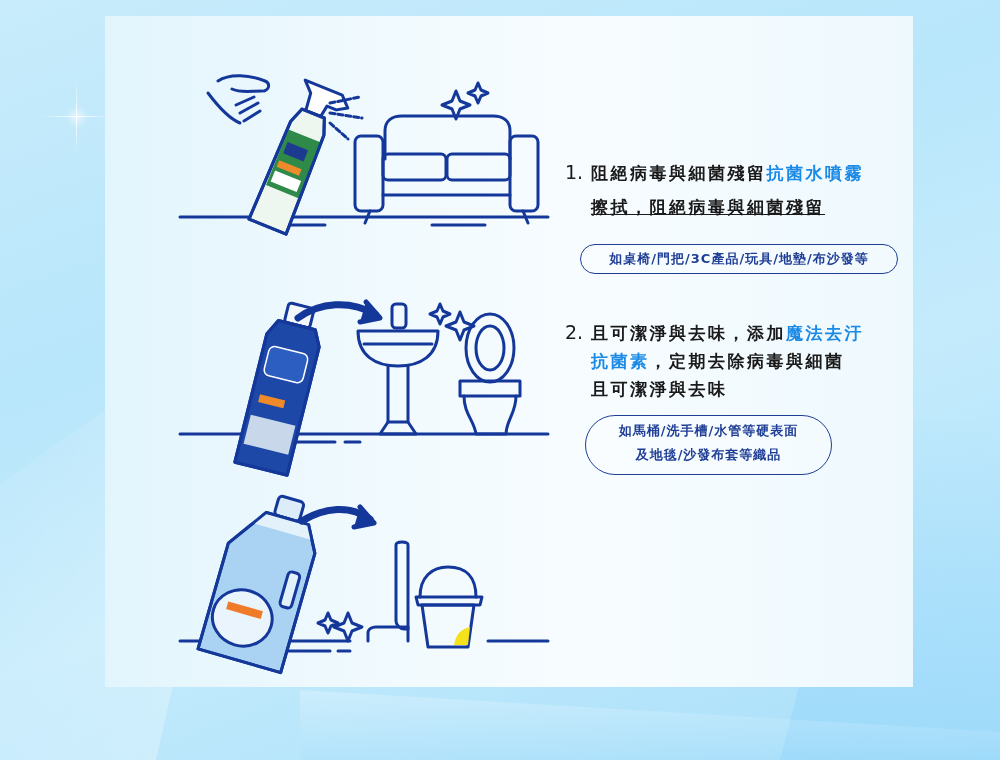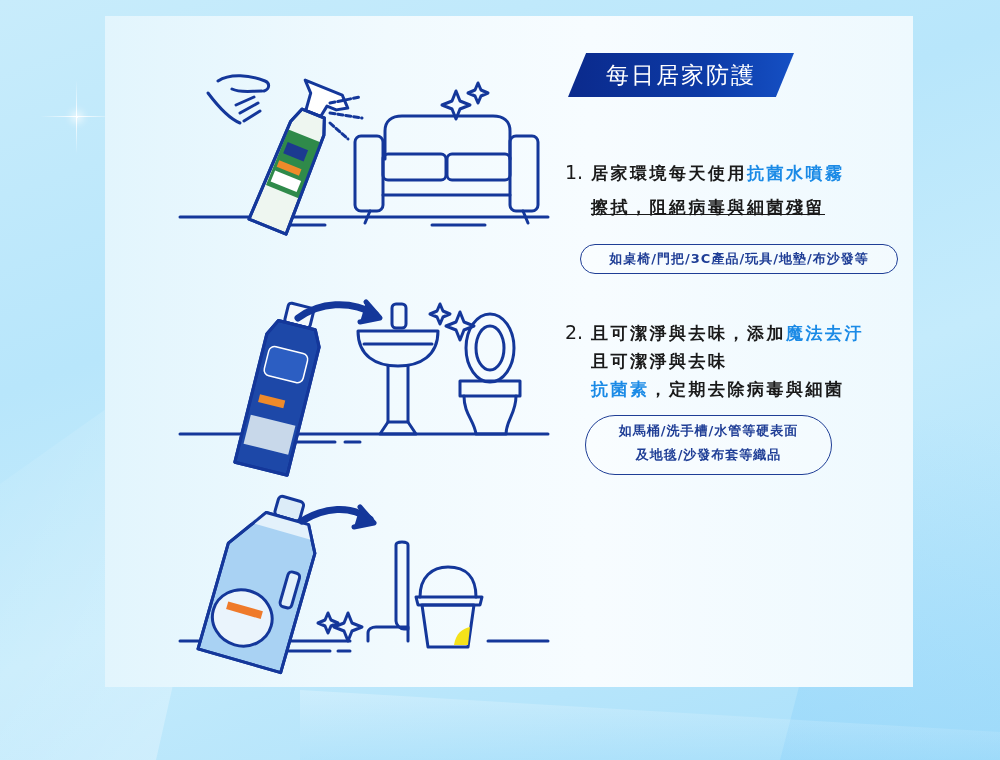--- a/index.html
+++ b/index.html
@@ -83,37 +83,33 @@
 </head>
 <body>
 
 <div class="bg-shard s1"></div>
 <div class="bg-shard s2"></div>
 <div class="bg-shard s3"></div>
 <div class="sparkle"></div>
 
 <div class="card">
 
-  <div class="banner">
-    <div class="banner-shape"></div>
-    <div class="banner-text">每日居家防護</div>
-  </div>
 
   <div class="item item1">
-    <div><span class="num">1.</span><span>居家環境每天使用</span><span class="hl">抗菌水噴霧</span></div>
+    <div><span class="num">1.</span><span>阻絕病毒與細菌殘留</span><span class="hl">抗菌水噴霧</span></div>
     <div class="indent" style="margin-top:6px;text-decoration:underline;">擦拭，阻絕病毒與細菌殘留</div>
   </div>
   <div class="pill pill1">
     <span>如桌椅/門把/3C產品/玩具/地墊/布沙發等</span>
   </div>
 
   <div class="item item2">
     <div><span class="num">2.</span><span>且可潔淨與去味，添加</span><span class="hl">魔法去汙</span></div>
+    <div class="indent"><span class="hl">抗菌素</span><span>，定期去除病毒與細菌</span></div>
     <div class="indent">且可潔淨與去味</div>
-    <div class="indent"><span class="hl">抗菌素</span><span>，定期去除病毒與細菌</span></div>
   </div>
   <div class="pill pill2">
     <div>如馬桶/洗手槽/水管等硬表面</div>
     <div>及地毯/沙發布套等織品</div>
   </div>
 
 
   <div class="illus" style="left:65px; top:45px;">
     <svg width="390" height="180" viewBox="0 0 390 180" fill="none" stroke="#14379a" stroke-width="3" stroke-linecap="round" stroke-linejoin="round">
 

